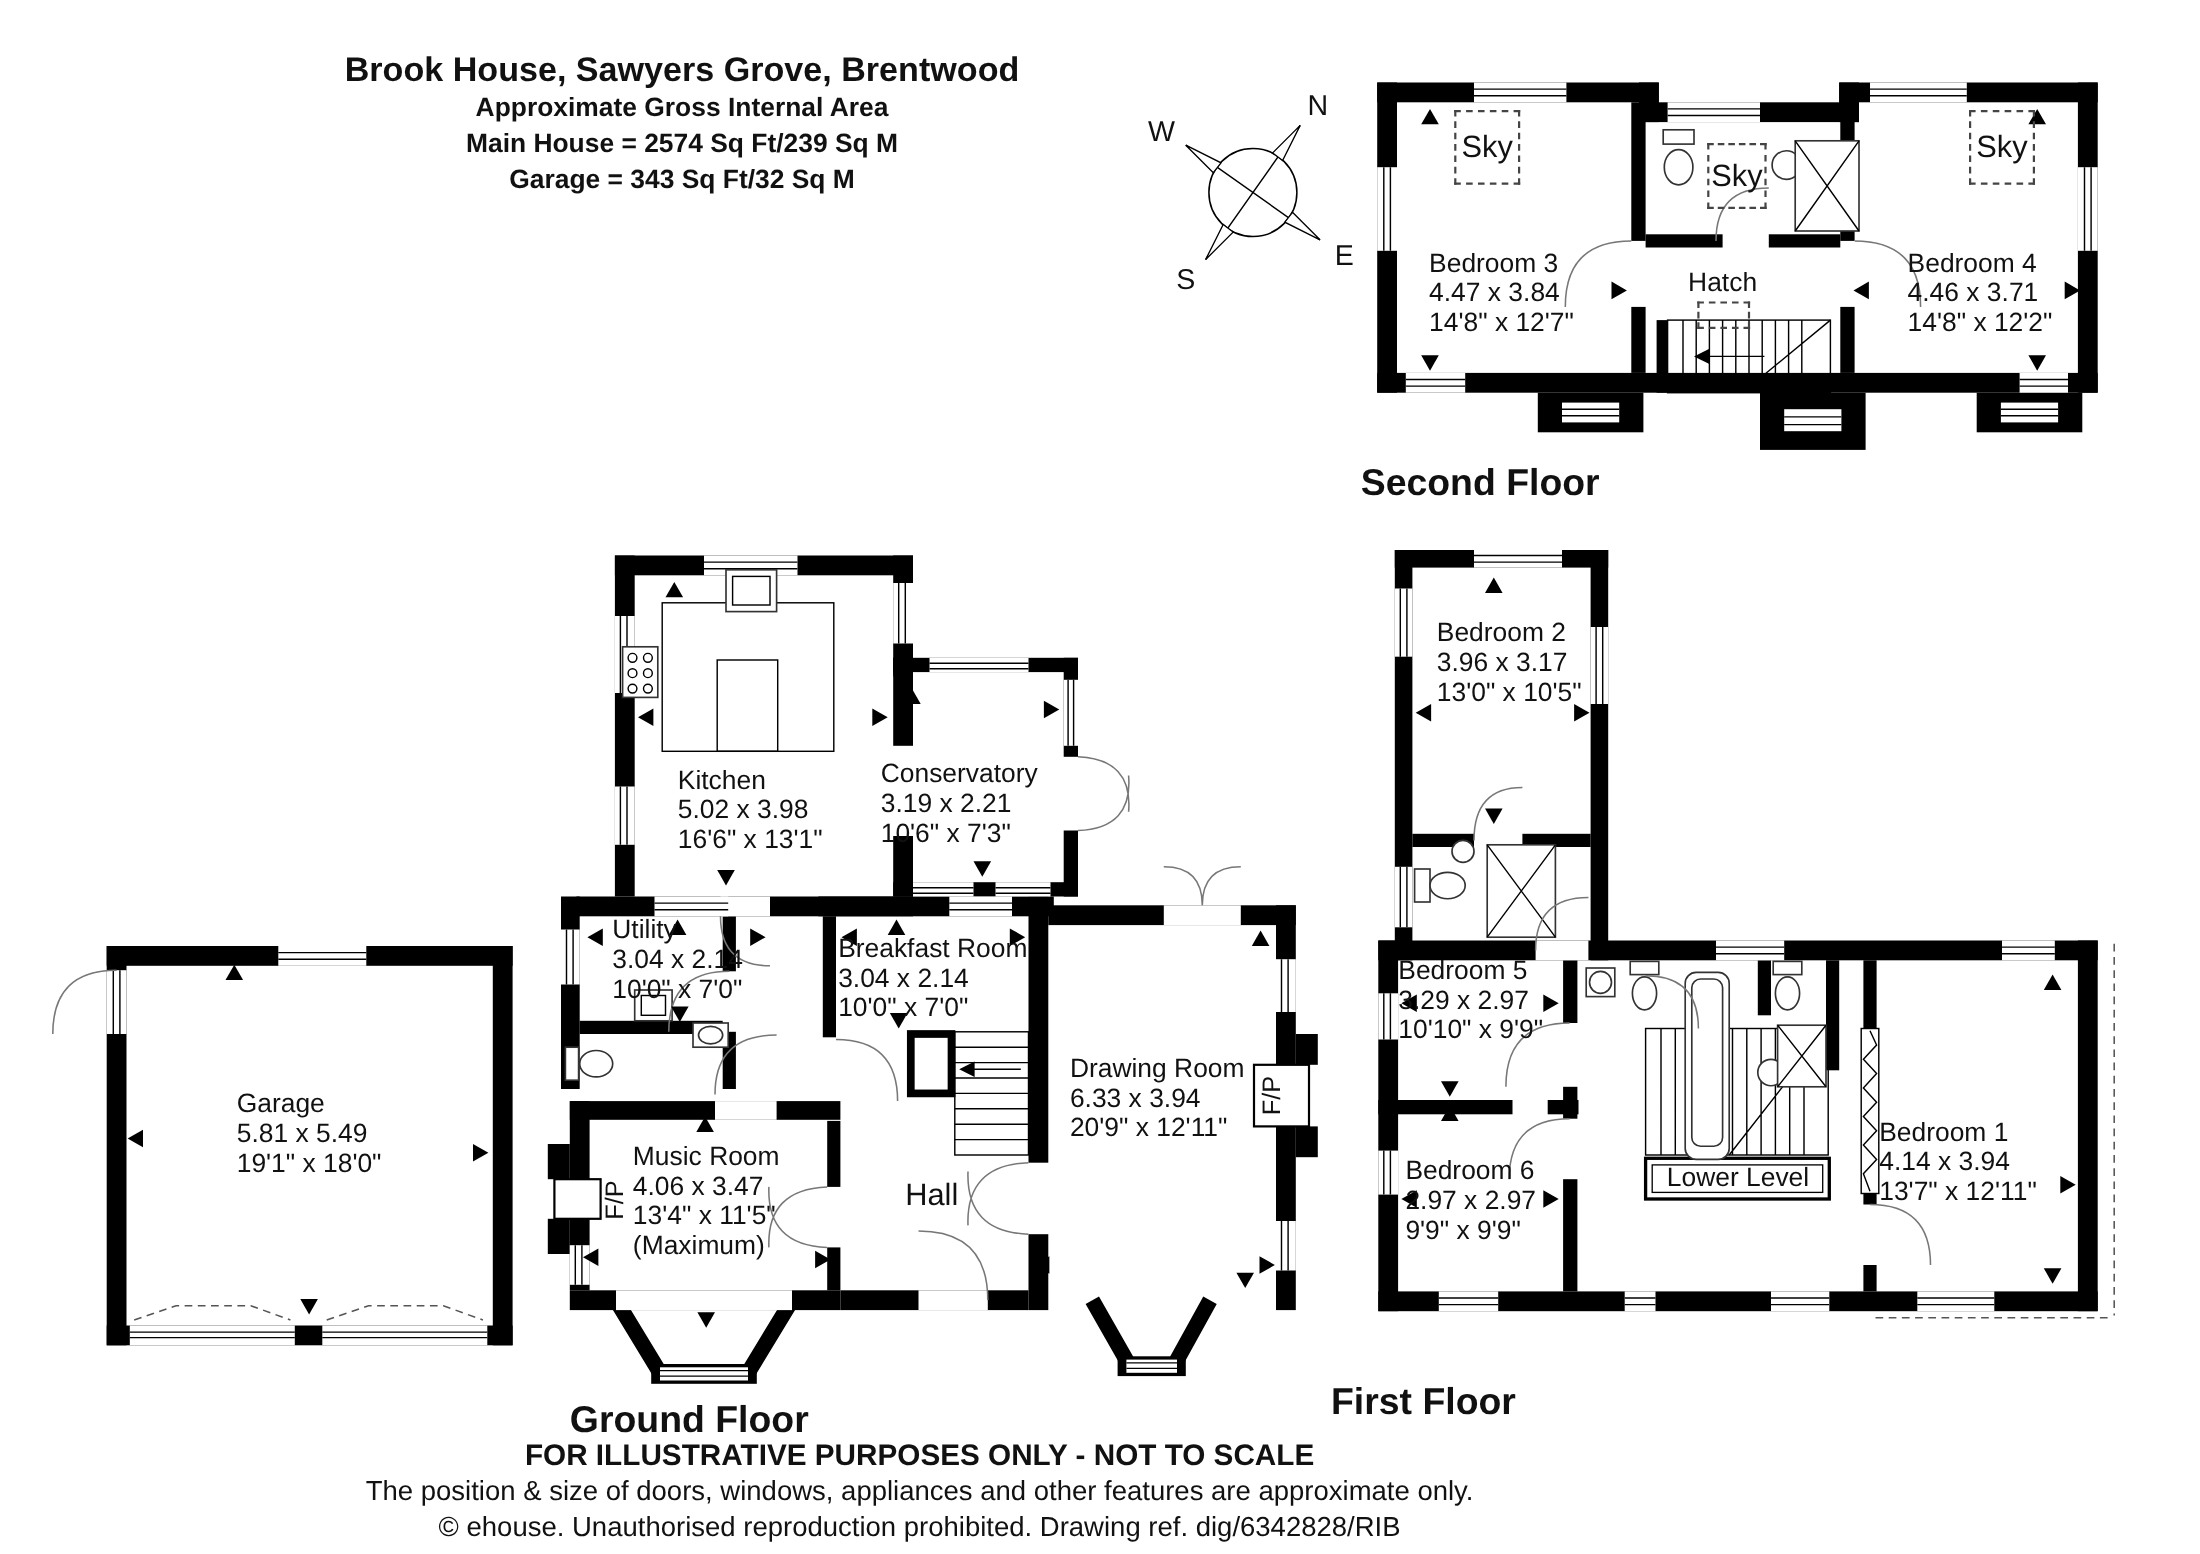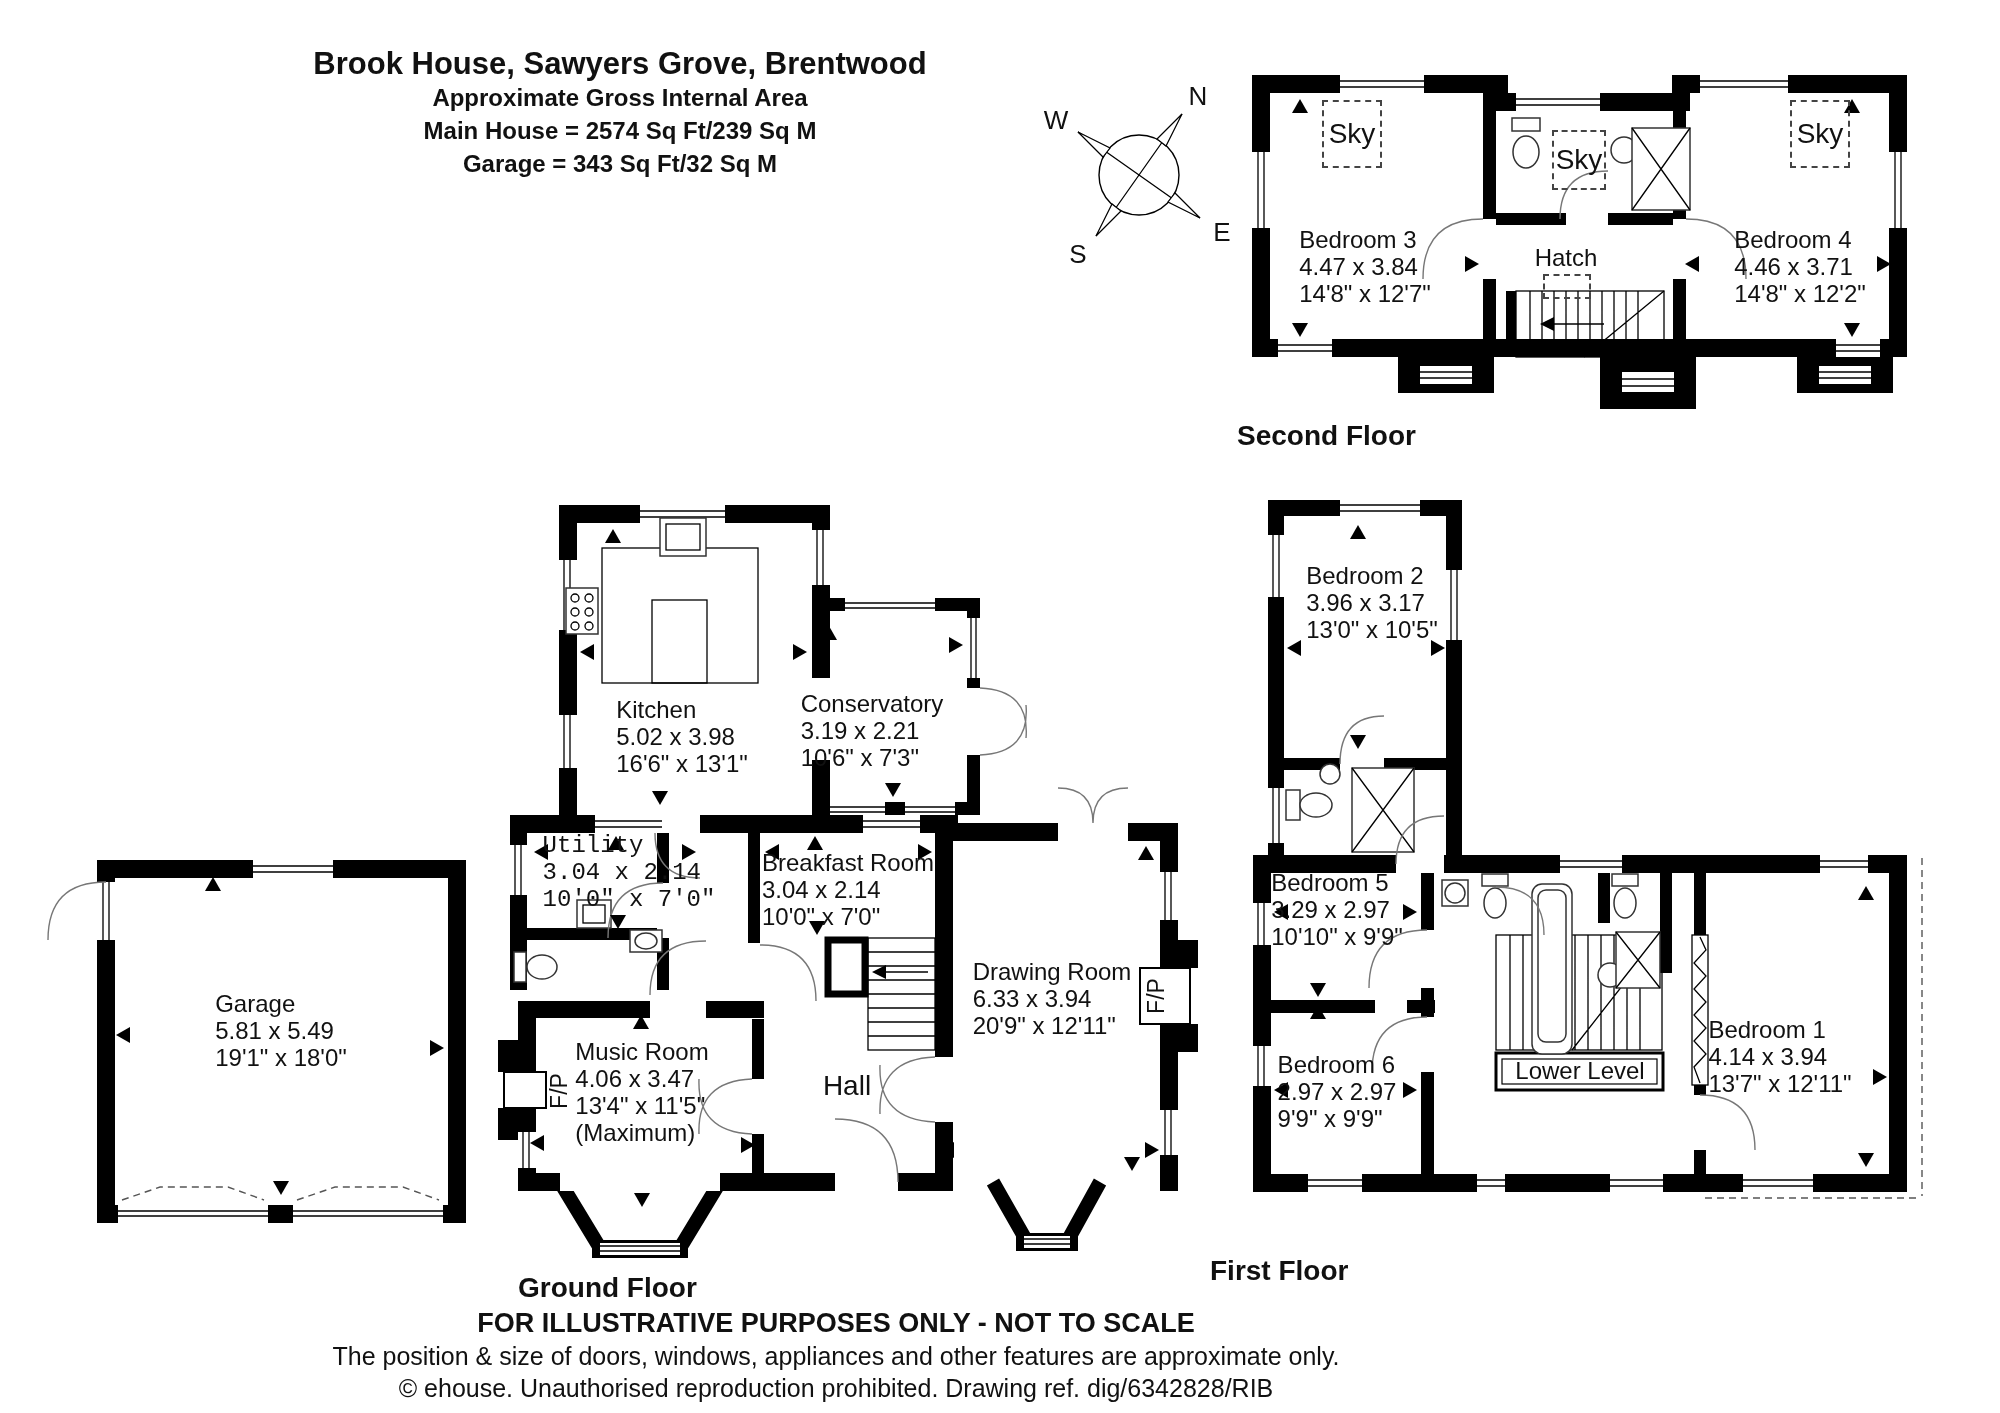--- a/index.html
+++ b/index.html
@@ -13,21 +13,21 @@
   .dash{stroke:#555;stroke-width:1.4;fill:none;stroke-dasharray:7 5;}
   .fix{stroke:#333;stroke-width:1.5;fill:#fff;}
   .bay{stroke:#000;stroke-width:14;fill:none;}
   .ar{fill:#000;}
   .hdr{position:absolute;left:230px;top:47px;width:780px;text-align:center;font-weight:bold;}
   .hdr .h1{font-size:31px;line-height:34px;display:block;}
   .hdr .h2{font-size:24px;line-height:33px;display:block;}
   .room{position:absolute;transform:translateX(-50%);text-align:left;font-size:24px;line-height:27px;white-space:nowrap;}
   .room span{display:block;}
   .room .nm{}
-  .ftitle{position:absolute;font-weight:bold;font-size:28px;white-space:nowrap;}
+  .ftitle{position:absolute;font-weight:bold;font-size:34px;white-space:nowrap;}
   .single{position:absolute;transform:translate(-50%,-50%);font-size:28px;white-space:nowrap;}
   .small{font-size:24px;}
   .fp{position:absolute;transform:translate(-50%,-50%) rotate(-90deg);font-size:23px;white-space:nowrap;}
   .sky{position:absolute;border:2px dashed #444;display:flex;align-items:center;justify-content:center;font-size:28px;background:transparent;}
   .hatchbox{position:absolute;border:2px dashed #444;}
   .cl{position:absolute;transform:translate(-50%,-50%);font-size:26px;}
   .footer{position:absolute;left:0;width:1672px;text-align:center;}
   .f1{font-size:27px;font-weight:bold;}
   .f2{font-size:25px;}
 </style>
@@ -383,21 +383,21 @@
   <div class="room" style="left:682px;top:696px;">
     <span class="nm">Kitchen</span>
     <span>5.02 x 3.98</span>
     <span>16'6" x 13'1"</span>
   </div>
   <div class="room" style="left:872px;top:690px;">
     <span class="nm">Conservatory</span>
     <span>3.19 x 2.21</span>
     <span>10'6" x 7'3"</span>
   </div>
-  <div class="room" style="left:629px;top:832px;font-family:Liberation Mono, monospace;">
+  <div class="room" style="left:616px;top:832px;">
     <span class="nm">Utility</span>
     <span>3.04 x 2.14</span>
     <span>10'0" x 7'0"</span>
   </div>
   <div class="room" style="left:848px;top:849px;">
     <span class="nm">Breakfast Room</span>
     <span>3.04 x 2.14</span>
     <span>10'0" x 7'0"</span>
   </div>
   <div class="room" style="left:1052px;top:958px;">

